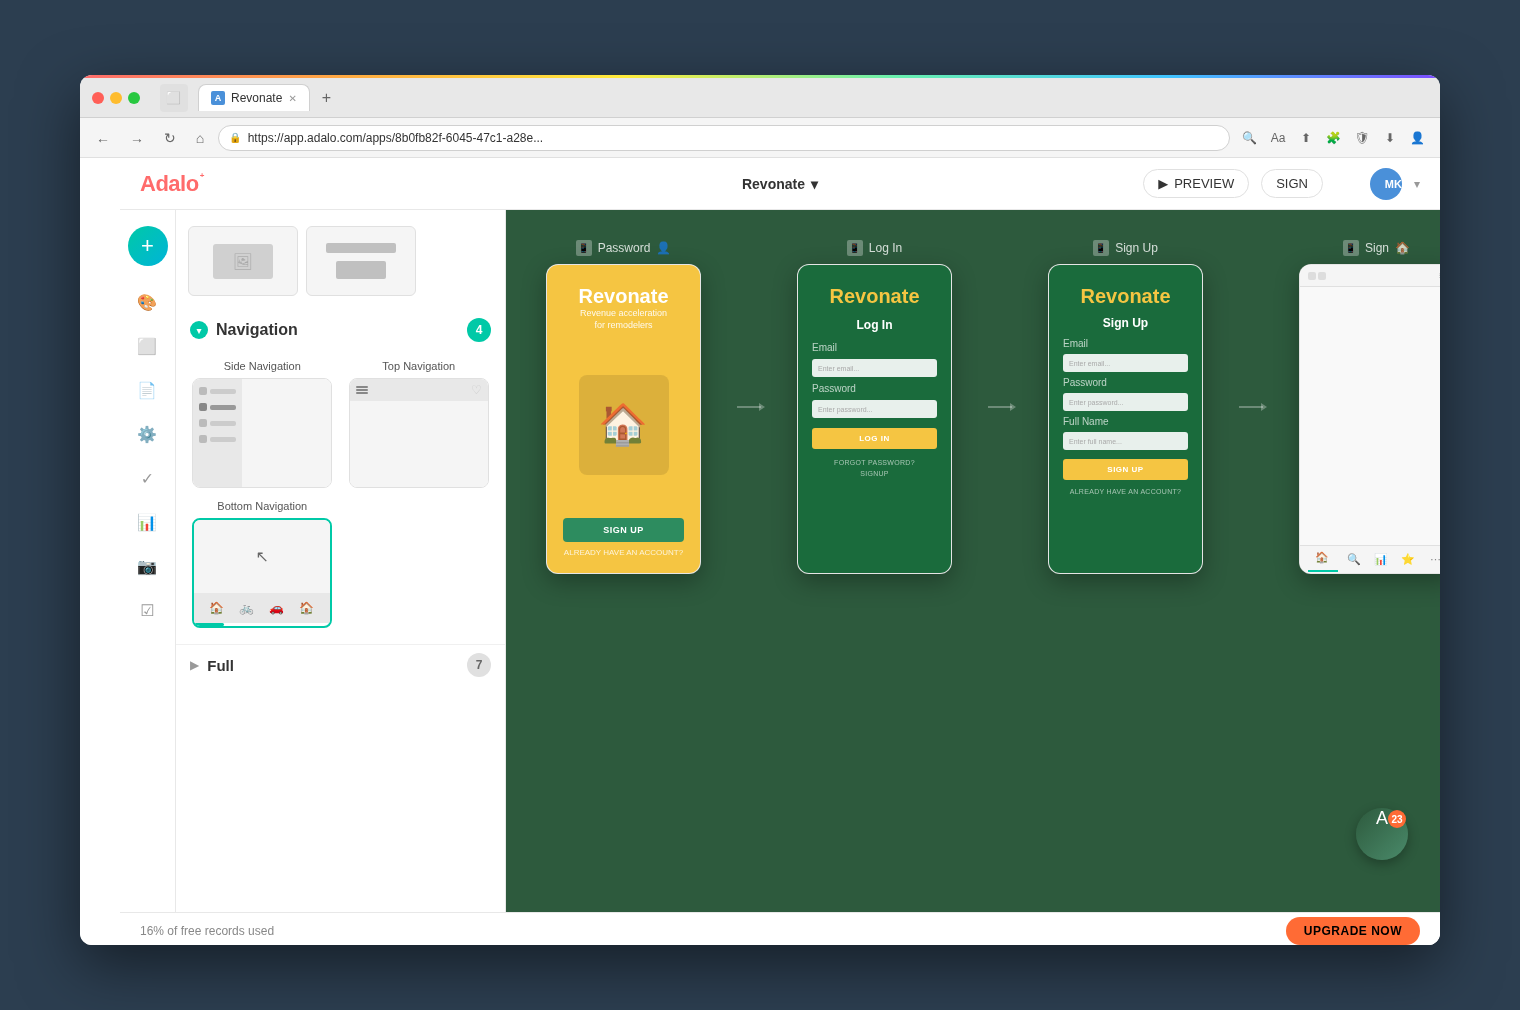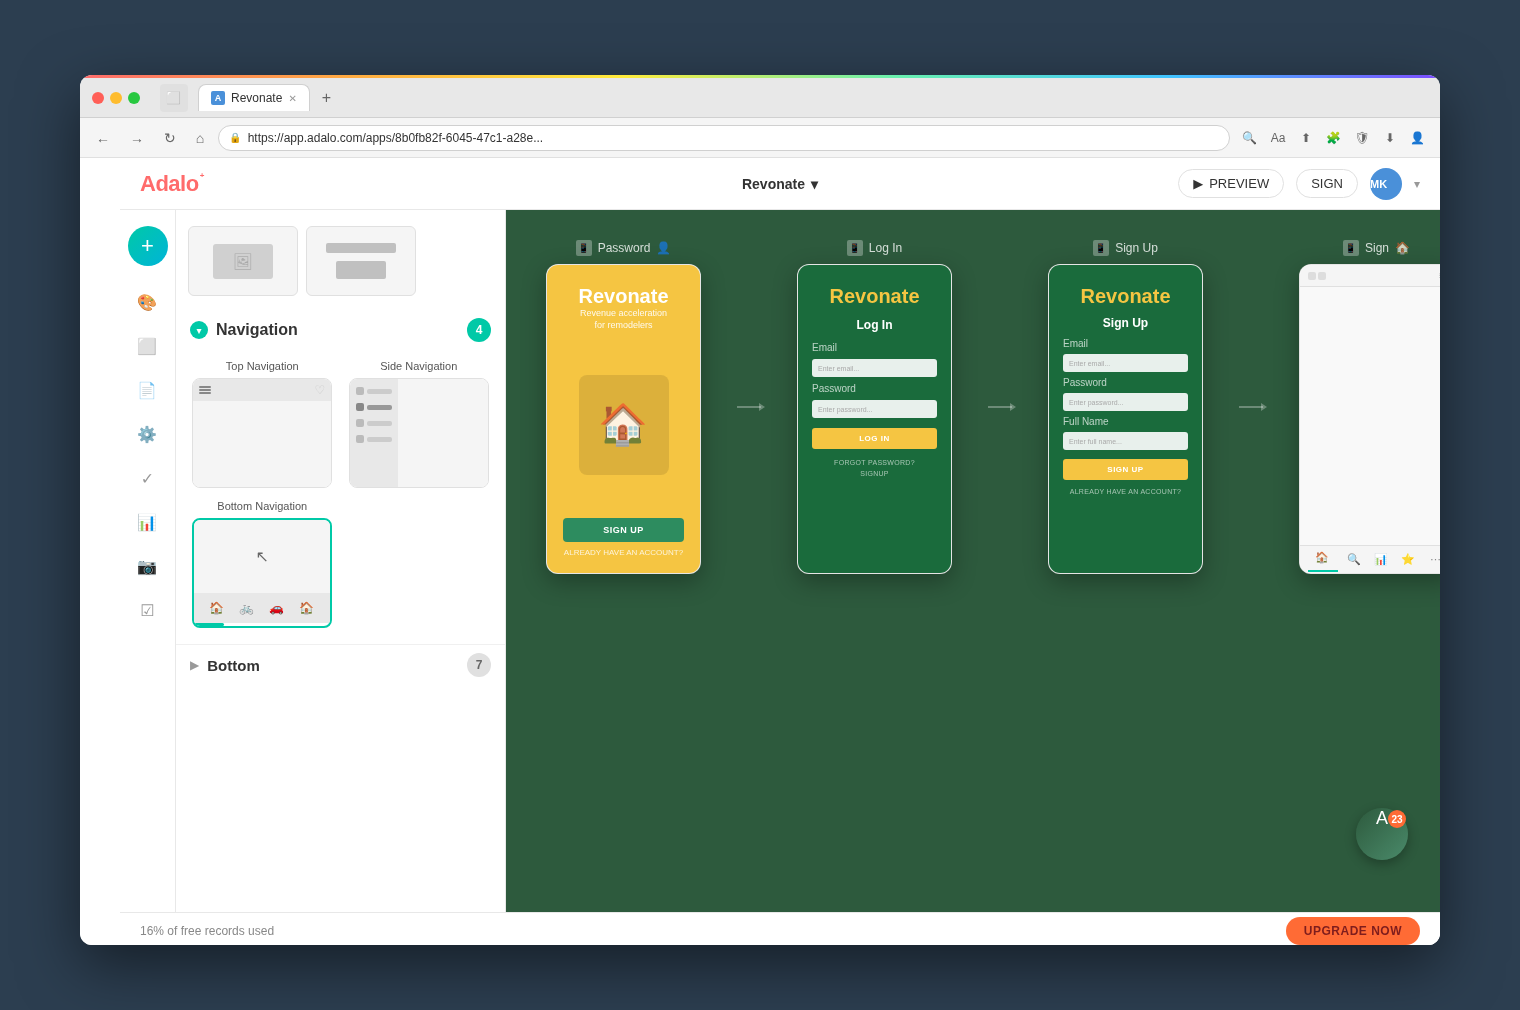--- a/index.html
+++ b/index.html
@@ -191,25 +191,26 @@
       font-weight: 500;
     }
 
     .user-avatar {
       width: 32px;
       height: 32px;
       background: #4a90d9;
       border-radius: 50%;
       display: flex;
       align-items: center;
-      justify-content: flex-start;
+      justify-content: flex-end;
       color: white;
       font-size: 11px;
       font-weight: 700;
       cursor: pointer;
+      margin-left: 35px;
     }
 
     
     .main-layout {
       display: flex;
       flex: 1;
       overflow: hidden;
     }
 
     
@@ -920,21 +921,21 @@
       padding: 0 20px;
     }
 
     .free-records-text {
       font-size: 12px;
       color: #888;
     }
 
     .upgrade-btn {
       background: #ff6b35;
-      color: #7f1d1d;
+      color: #000000;
       border: none;
       border-radius: 20px;
       padding: 7px 18px;
       font-size: 12px;
       font-weight: 700;
       cursor: pointer;
       letter-spacing: 0.5px;
     }
 
     .notification-badge {
@@ -1143,38 +1144,20 @@
 
           <div class="section-header">
             <div class="section-header-left">
               <div class="section-chevron">▾</div>
               <span class="section-title">Navigation</span>
             </div>
             <div class="section-count">4</div>
           </div>
 
           <div class="component-grid">
-
-            <div class="component-item">
-              <span class="component-label">Top Navigation</span>
-              <div class="component-preview">
-                <div class="top-nav-preview">
-                  <div class="top-nav-bar">
-                    <div class="top-nav-hamburger">
-                      <div class="hamburger-line"></div>
-                      <div class="hamburger-line"></div>
-                      <div class="hamburger-line"></div>
-                    </div>
-                    <div class="top-nav-spacer"></div>
-                    <div class="top-nav-heart">♡</div>
-                  </div>
-                  <div class="top-nav-body"></div>
-                </div>
-              </div>
-            </div>
 
             <div class="component-item">
               <span class="component-label">Side Navigation</span>
               <div class="component-preview">
                 <div class="side-nav-preview">
                   <div class="side-nav-sidebar">
                     <div class="side-nav-row">
                         <div class="nav-icon-dot"></div>
                         <div class="nav-line"></div>
                       </div>
@@ -1190,20 +1173,38 @@
                         <div class="nav-icon-dot"></div>
                         <div class="nav-line"></div>
                       </div>
                   </div>
                   <div class="side-nav-content"></div>
                 </div>
               </div>
             </div>
 
             <div class="component-item">
+              <span class="component-label">Top Navigation</span>
+              <div class="component-preview">
+                <div class="top-nav-preview">
+                  <div class="top-nav-bar">
+                    <div class="top-nav-hamburger">
+                      <div class="hamburger-line"></div>
+                      <div class="hamburger-line"></div>
+                      <div class="hamburger-line"></div>
+                    </div>
+                    <div class="top-nav-spacer"></div>
+                    <div class="top-nav-heart">♡</div>
+                  </div>
+                  <div class="top-nav-body"></div>
+                </div>
+              </div>
+            </div>
+
+            <div class="component-item">
               <span class="component-label">Bottom Navigation</span>
               <div class="component-preview selected">
                 <div class="bottom-nav-preview">
                   <div class="bottom-nav-body">
                     <span class="cursor-icon">↖</span>
                   </div>
                   <div class="bottom-nav-bar">
                     <div class="bottom-nav-icon">🏠</div>
                     <div class="bottom-nav-icon">🚲</div>
                     <div class="bottom-nav-icon">🚗</div>
@@ -1214,21 +1215,21 @@
               </div>
             </div>
 
 
           </div>
 
           <div class="lists-section">
             <div class="lists-header">
               <div class="lists-header-left">
                 <span class="lists-chevron">▶</span>
-                <span class="lists-title">Bottom</span>
+                <span class="lists-title">Full</span>
               </div>
               <div class="lists-count">7</div>
             </div>
           </div>
 
         </div>
       </div>
 
       <div class="canvas-area">
         <div class="canvas-content">

